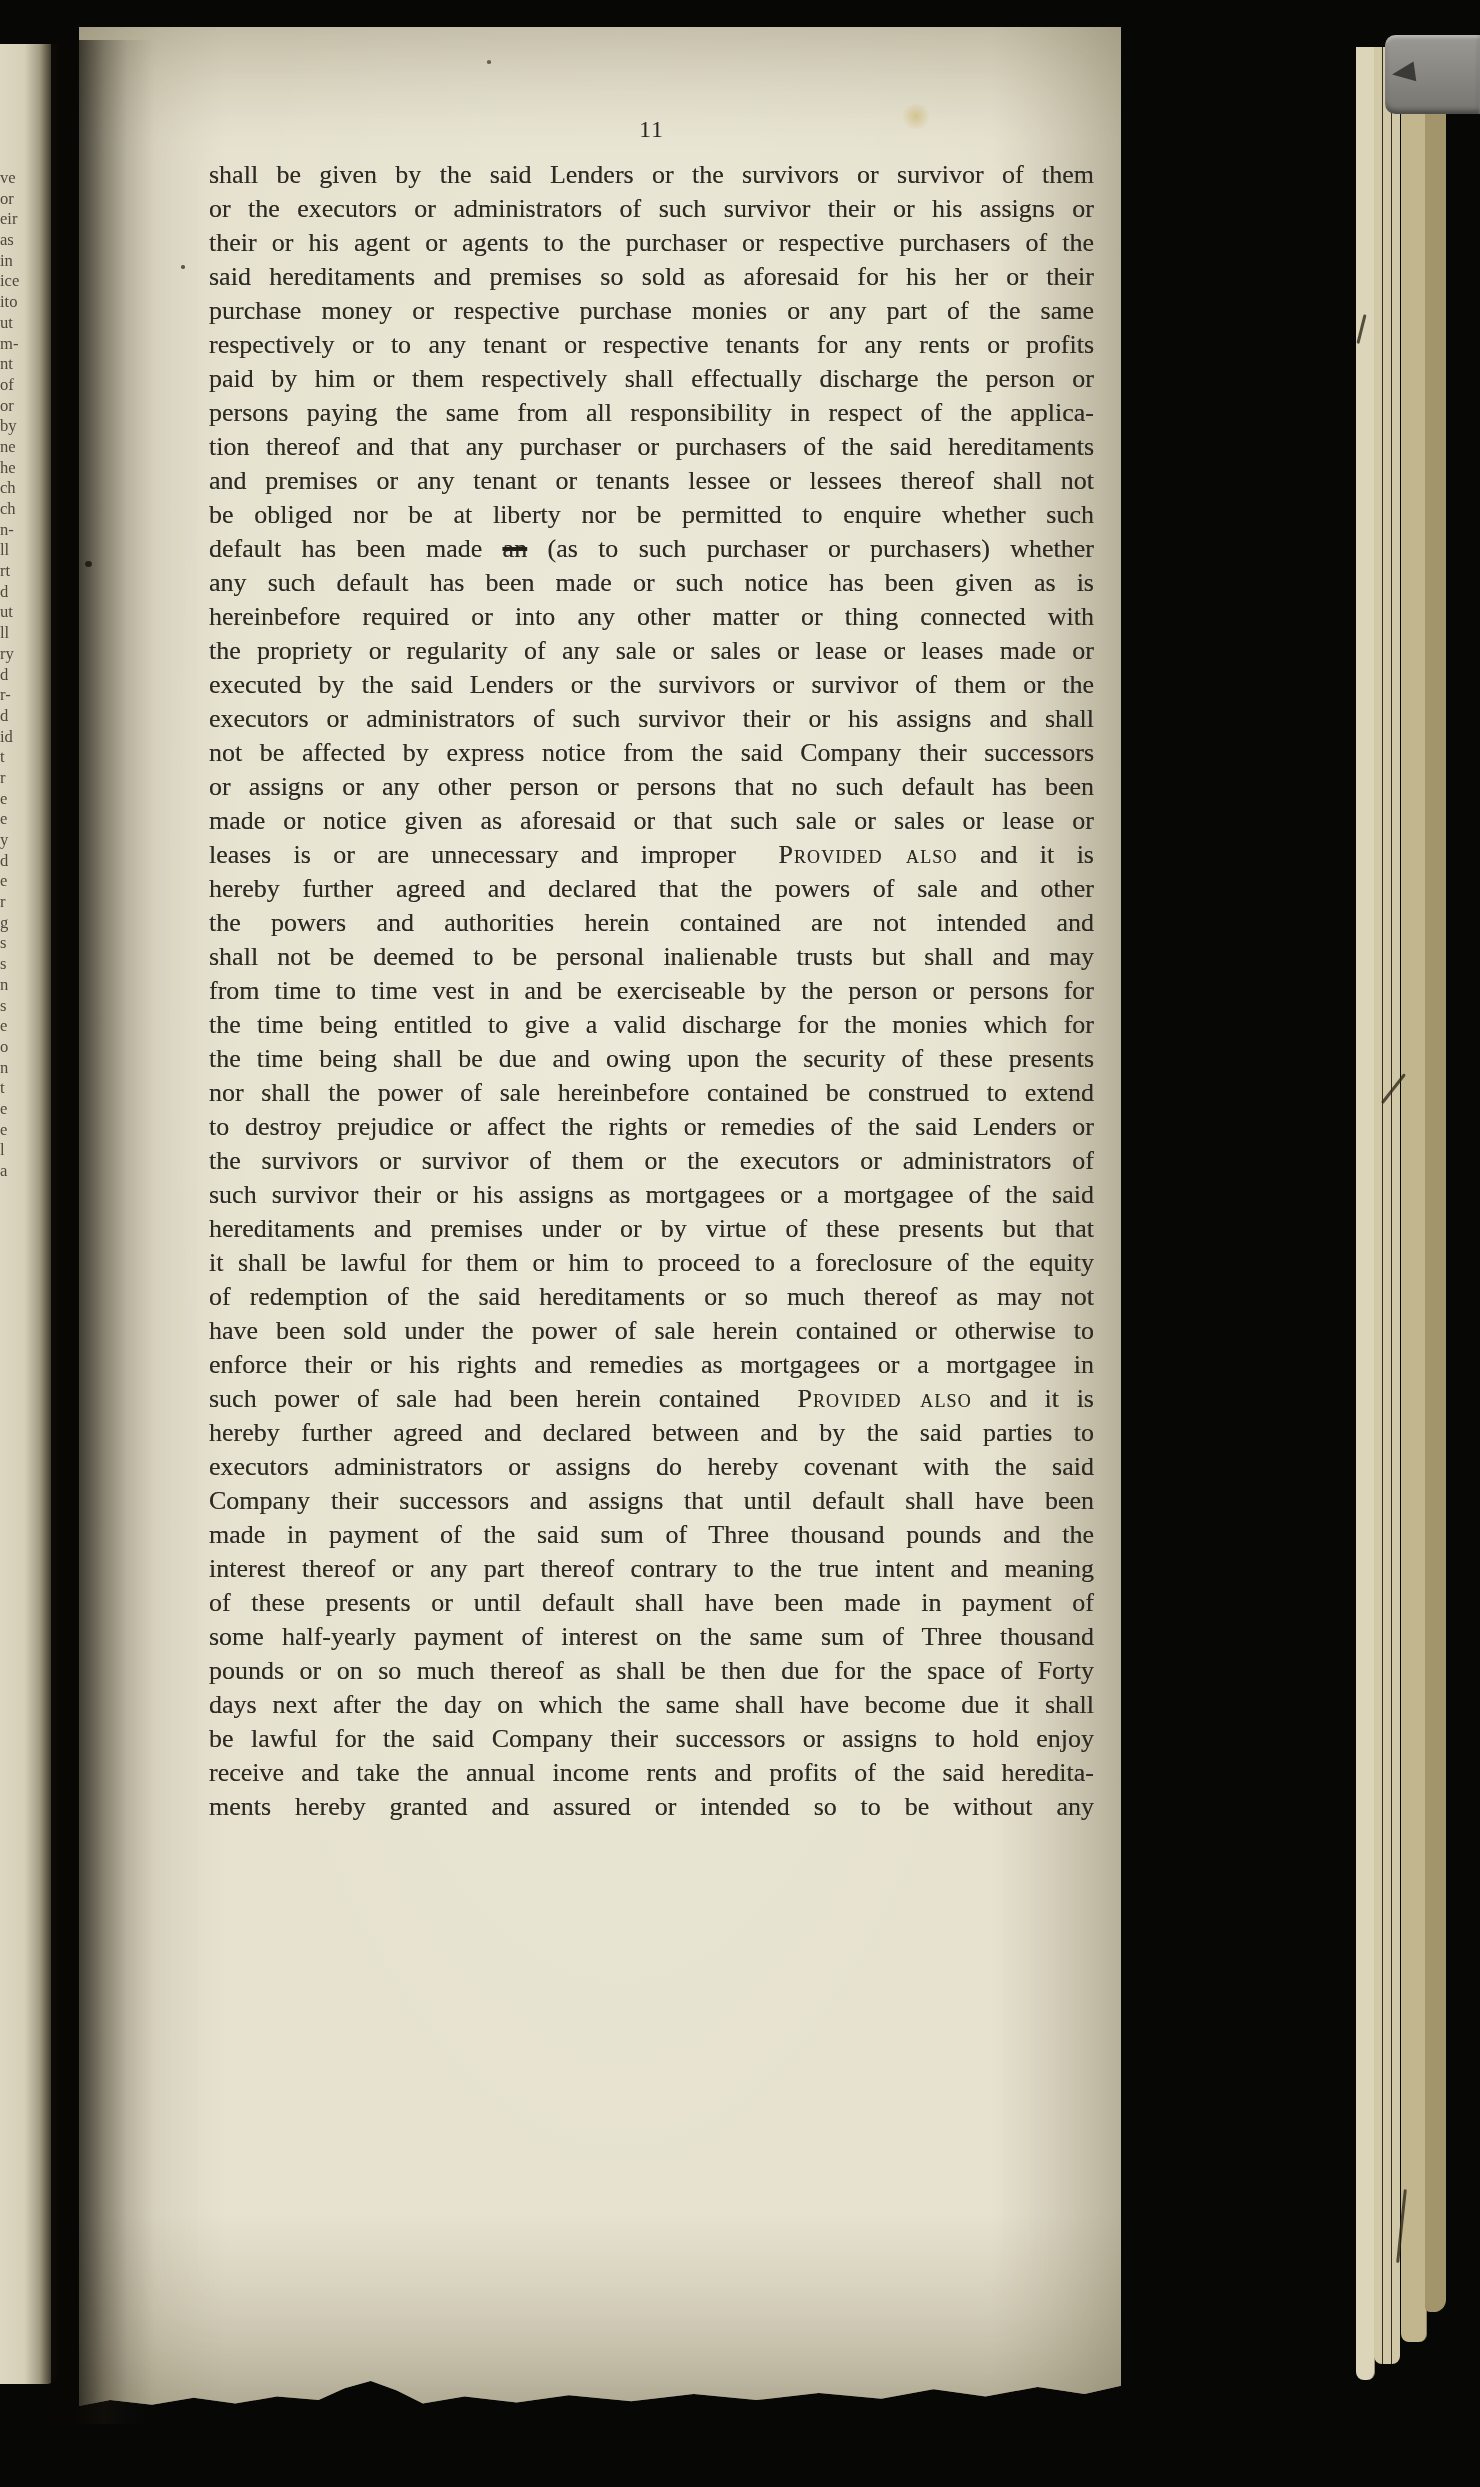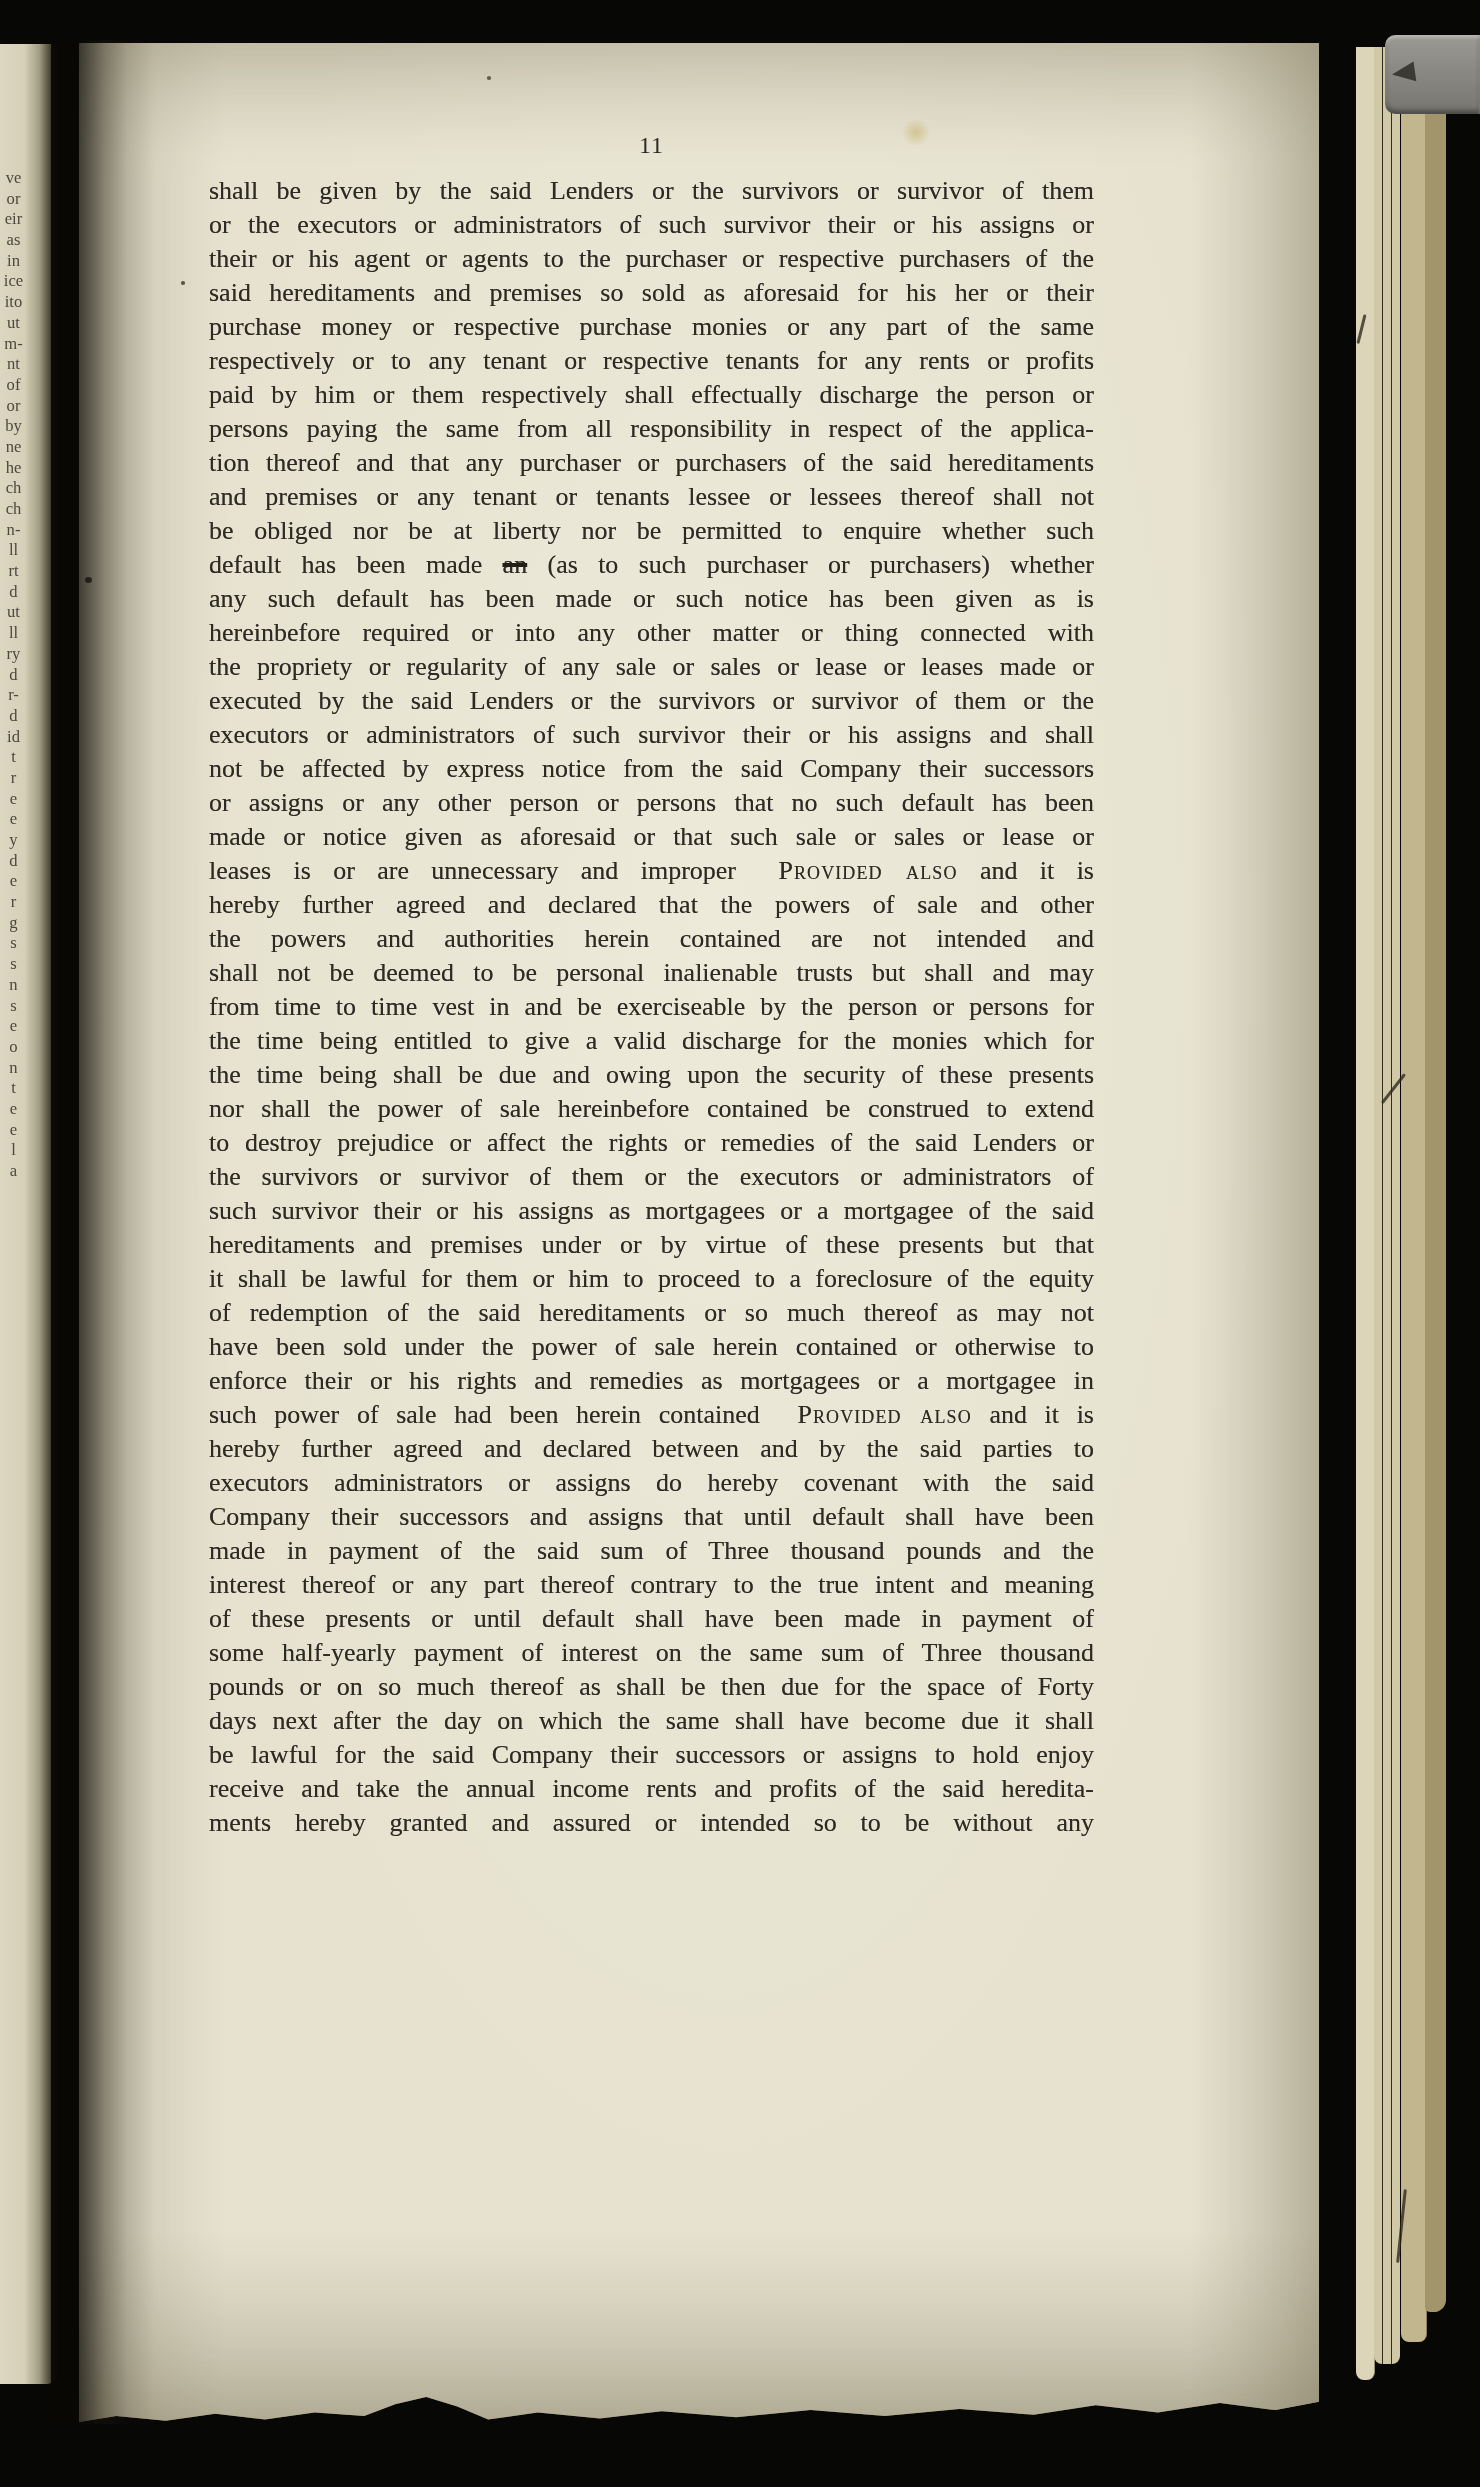--- a/index.html
+++ b/index.html
@@ -14,37 +14,37 @@
   
   .facing-strip {
     position: absolute; left: 0; top: 44px; width: 58px; height: 2340px;
     background: linear-gradient(to right,
       #ddd7c2 0%, #d6d0b9 42%, #a19b83 68%, #4a4636 86%, #14120c 100%);
     border-radius: 0 0 12.3px 0;
     z-index: 1;
   }
   .fragments {
     position: absolute; left: 0; top: 124px; width: 27px;
-    font-size: 16.6px; line-height: 20.7px; text-align: center;
+    font-size: 16.6px; line-height: 20.7px; text-align: left;
     color: #4d483c;
   }
   .fragment { height: 20.7px; }
 
   
   .gutter-shadow {
     position: absolute; left: 51px; top: 40px; width: 103px; height: 2384px;
     background: linear-gradient(to right,
       rgba(8,7,4,0.95) 0%, rgba(8,7,4,0.72) 24%,
       rgba(30,27,18,0.34) 52%, rgba(30,27,18,0.10) 74%, rgba(0,0,0,0) 100%);
     z-index: 3; pointer-events: none;
   }
 
   
   .page {
-    position: absolute; left: 79px; top: 43px; width: 1240px; height: 2379px;
+    position: absolute; left: 79px; top: 27px; width: 1042px; height: 2379px;
     background-color: var(--color-paper, #e6e2cf);
     background-image:
       radial-gradient(ellipse at 52% 38%, rgba(255,255,248,0.28), rgba(0,0,0,0) 62%),
       linear-gradient(to right, rgba(118,108,78,0.30) 0px, rgba(118,108,78,0.10) 79px, rgba(0,0,0,0) 149px),
       linear-gradient(to left, rgba(118,108,78,0.26) 0px, rgba(0,0,0,0) 131px),
       linear-gradient(to bottom, rgba(140,130,95,0.16) 0px, rgba(0,0,0,0) 114px),
       linear-gradient(to top, rgba(110,100,70,0.30) 0px, rgba(0,0,0,0) 193px);
     box-shadow: inset 0 0 114px rgba(88,79,54,0.33);
     clip-path: polygon(0% 0%, 100% 0%, 100% 99.15%, 96.5% 99.5%, 92% 99.2%,
       87% 99.6%, 82% 99.3%, 77% 99.7%, 71% 99.45%, 65% 99.75%, 59% 99.5%,

